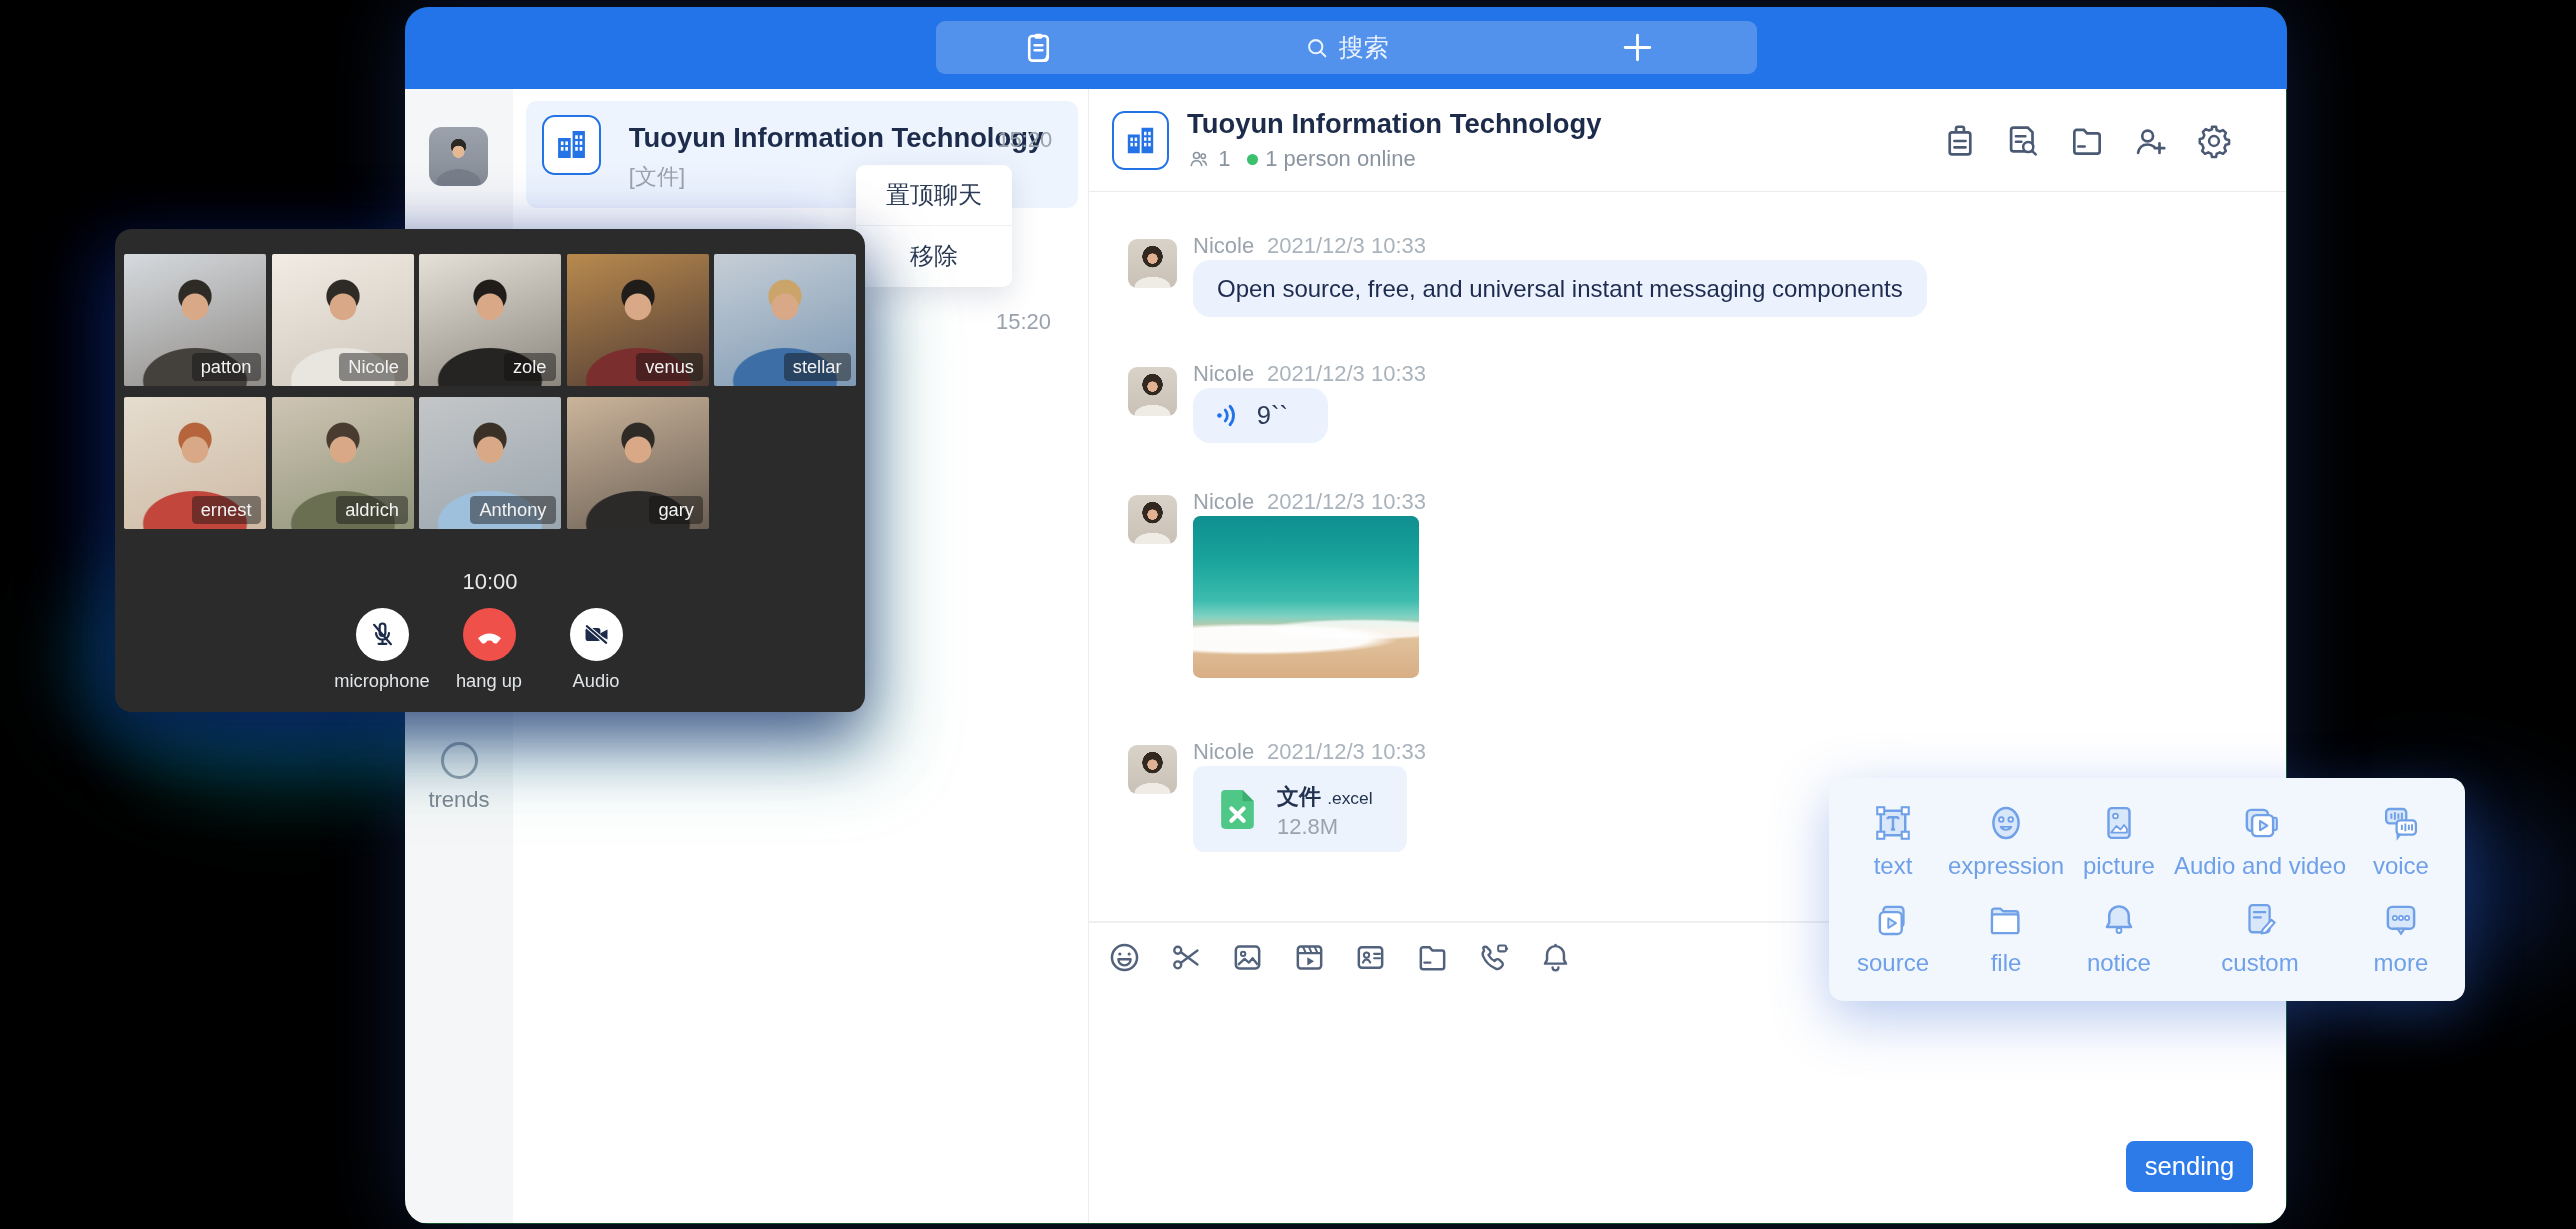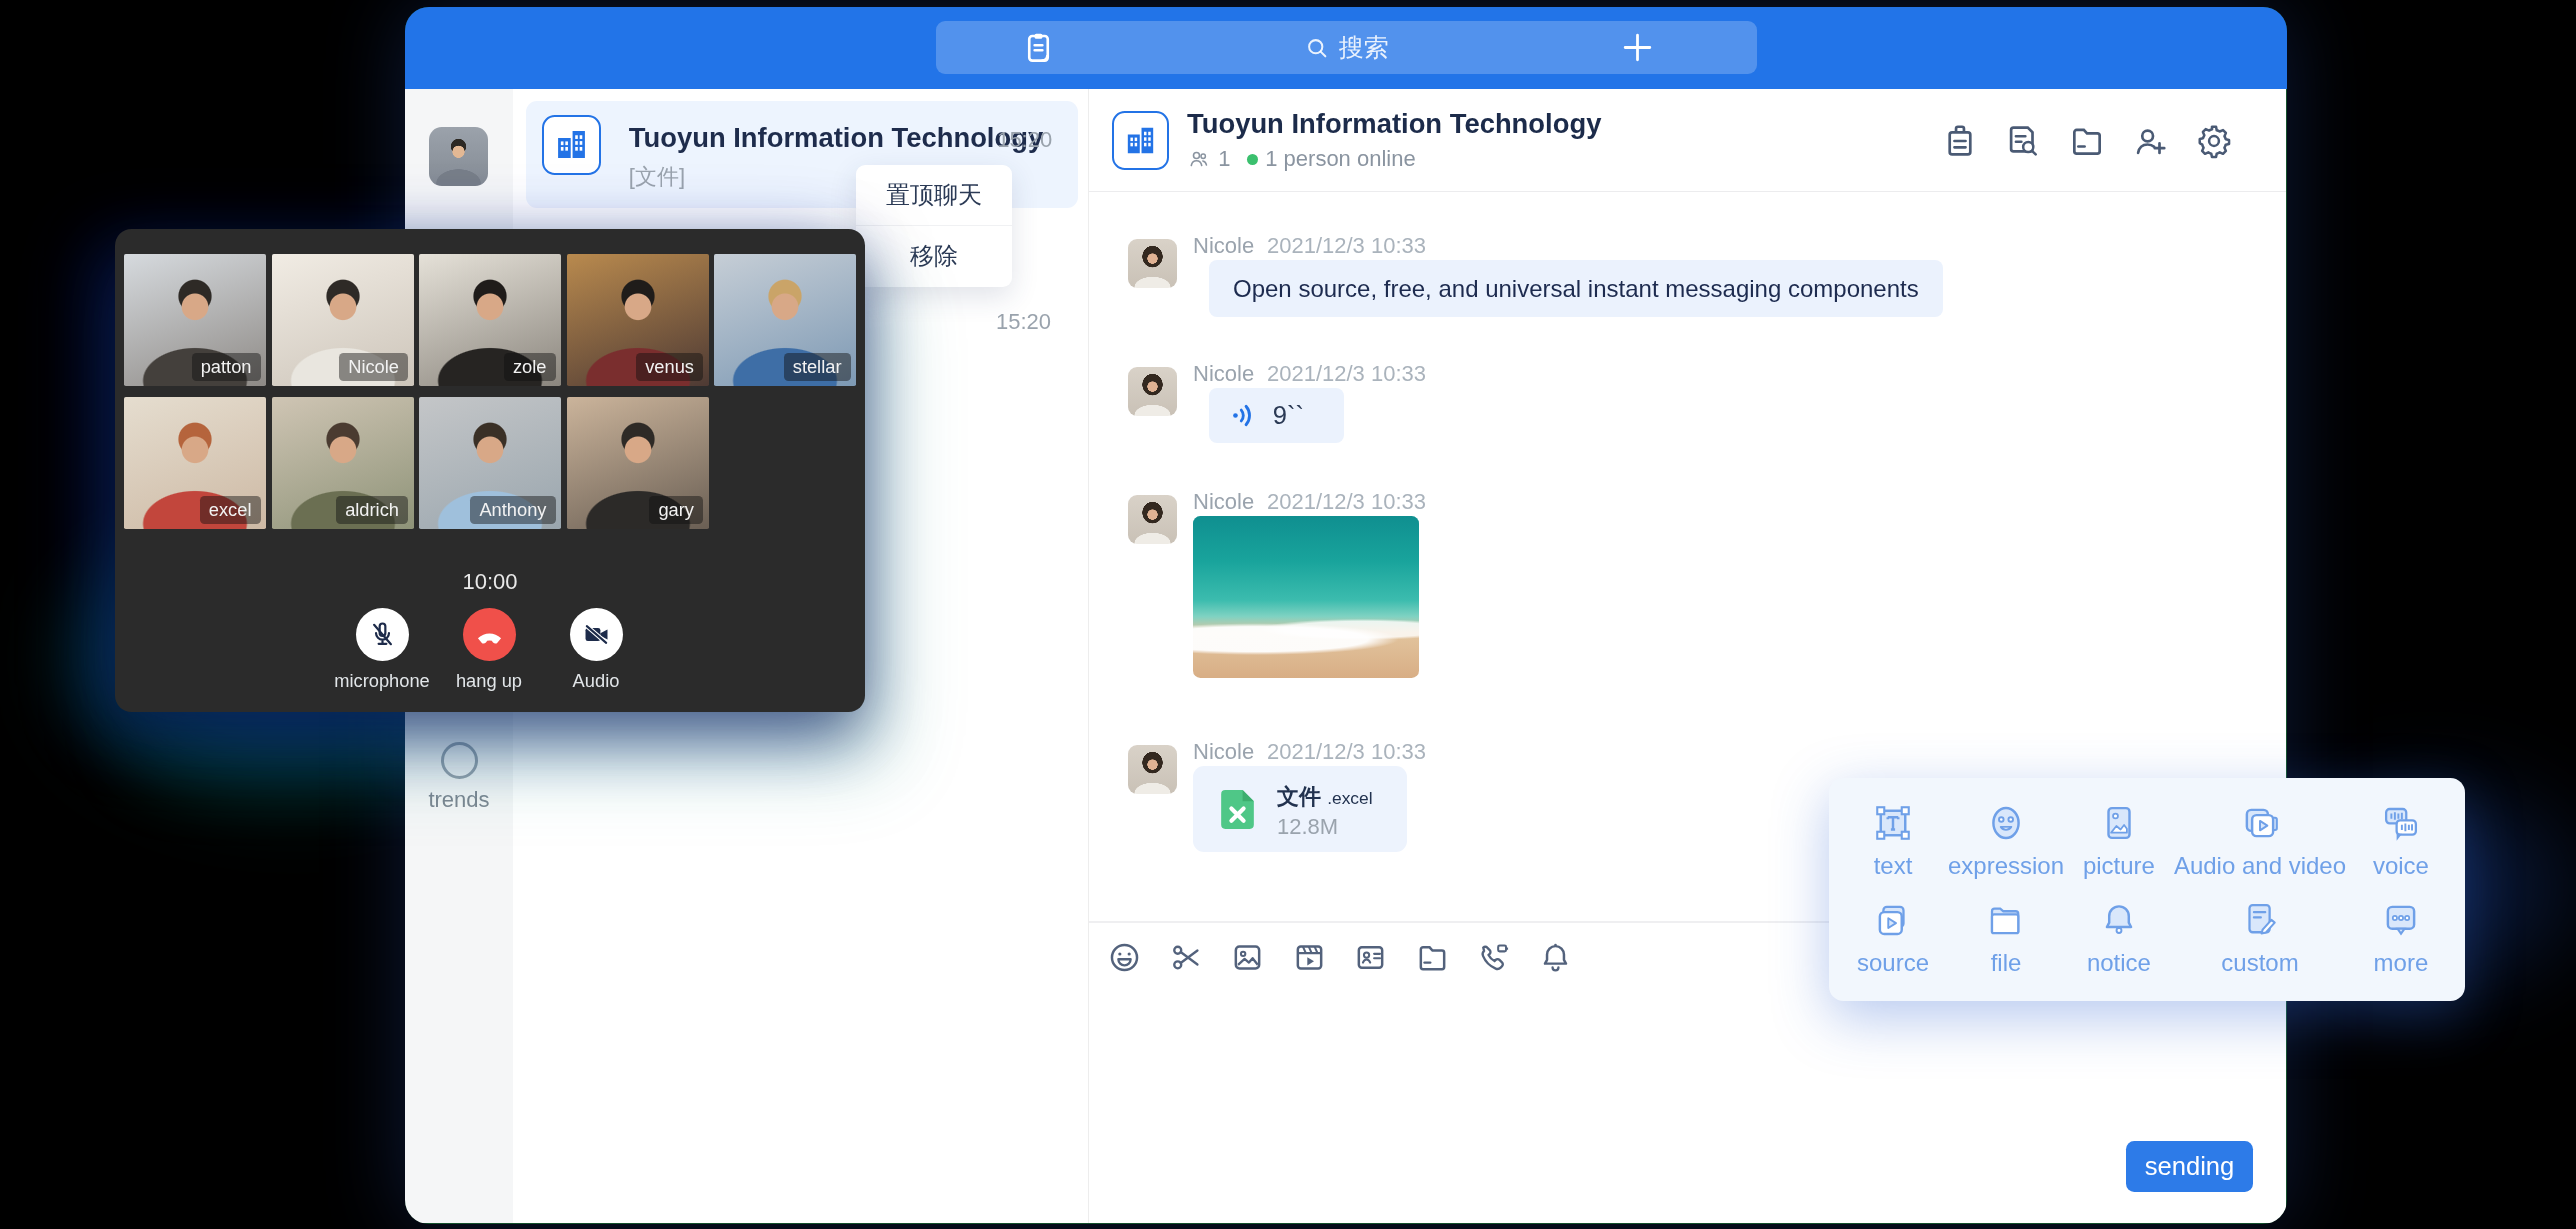--- a/index.html
+++ b/index.html
@@ -75,21 +75,21 @@
   .msg { position:absolute; left:0; width:100%; }
   .msg .av { position:absolute; left:39px; width:49px; height:49px; border-radius:9.1px;
     background:
       radial-gradient(circle at 50% 40%, #e0b293 0 13%, transparent 14%),
       radial-gradient(ellipse 34% 36% at 50% 36%, #33281f 0 60%, transparent 62%),
       radial-gradient(ellipse 60% 34% at 50% 98%, #efece6 0 60%, transparent 62%),
       linear-gradient(180deg,#d9d2c8,#c9c1b6); }
   .msg .who { position:absolute; left:104px; top:1.8px; display:flex; gap:12.8px; align-items:baseline; }
   .msg .who .nm { font-size:22px; color:#9aa3ad; }
   .msg .who .tm { font-size:22px; color:#aab3bc; }
-  .bubble { position:absolute; left:120px; top:29px; background:#EBF2FD; border-radius:8px;
+  .bubble { position:absolute; left:104px; top:29px; background:#EBF2FD; border-radius:17px;
     display:flex; align-items:center; color:#1d2b4f; }
   .bubble.text { height:57px; padding:0 24px; font-size:24px; white-space:nowrap; }
   .bubble.voice { height:55px; width:135px; padding:0 20px; gap:12.8px; font-size:25.6px; color:#2b3a55; }
   .msg-img { position:absolute; left:104px; top:29px; width:226px; height:162px; border-radius:7.3px;
     background:
       radial-gradient(ellipse 90% 14% at 28% 76%, rgba(255,255,255,.95) 0 55%, transparent 70%),
       radial-gradient(ellipse 70% 10% at 75% 70%, rgba(255,255,255,.8) 0 50%, transparent 65%),
       linear-gradient(180deg,#0f8f90 0%,#19a49c 28%,#3cbcae 52%,#7fd2c2 62%,#e2c49e 72%,#d8ae85 100%); }
   .filecard { position:absolute; left:104px; top:29px; width:214px; height:86px; background:#EDF3FD;
     border-radius:11px; }
@@ -511,21 +511,21 @@
       <div class="tile t3">
           <span class="tag">zole</span>
         </div>
       <div class="tile t4">
           <span class="tag">venus</span>
         </div>
       <div class="tile t5">
           <span class="tag">stellar</span>
         </div>
       <div class="tile t7">
-          <span class="tag">excel</span>
+          <span class="tag">ernest</span>
         </div>
       <div class="tile t8">
           <span class="tag">aldrich</span>
         </div>
       <div class="tile t9">
           <span class="tag">Anthony</span>
         </div>
       <div class="tile t10">
           <span class="tag">gary</span>
         </div>

